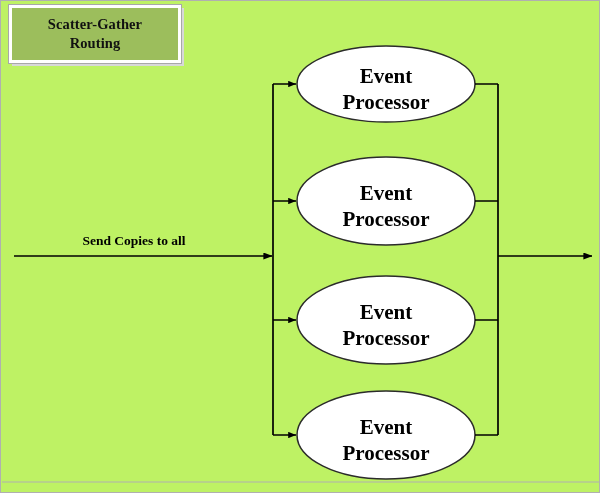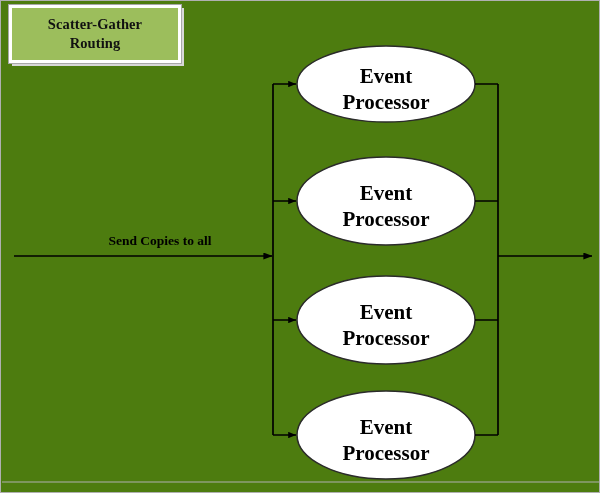--- a/index.html
+++ b/index.html
@@ -8,21 +8,21 @@
     padding: 0;
     background: #ffffff;
   }
   body {
     font-family: "Liberation Serif", "DejaVu Serif", serif;
   }
   #canvas {
     position: relative;
     width: 600px;
     height: 493px;
-    background: #4d7c0f;
+    background: #bef264;
     box-sizing: border-box;
     border: 1px solid #b0b0b0;
     overflow: hidden;
   }
   #diagram-svg {
     position: absolute;
     left: 0;
     top: 0;
     width: 600px;
     height: 493px;
@@ -51,21 +51,21 @@
     font-size: 14.5px;
     line-height: 1.32;
     color: #111111;
     letter-spacing: 0.1px;
     white-space: pre-line;
     user-select: none;
   }
   
   #input-label {
     position: absolute;
-    left: 74px;
+    left: 48px;
     top: 232px;
     width: 170px;
     text-align: center;
     font-family: "Liberation Serif", "DejaVu Serif", serif;
     font-weight: bold;
     font-size: 13.5px;
     color: #000000;
     white-space: nowrap;
     user-select: none;
   }

